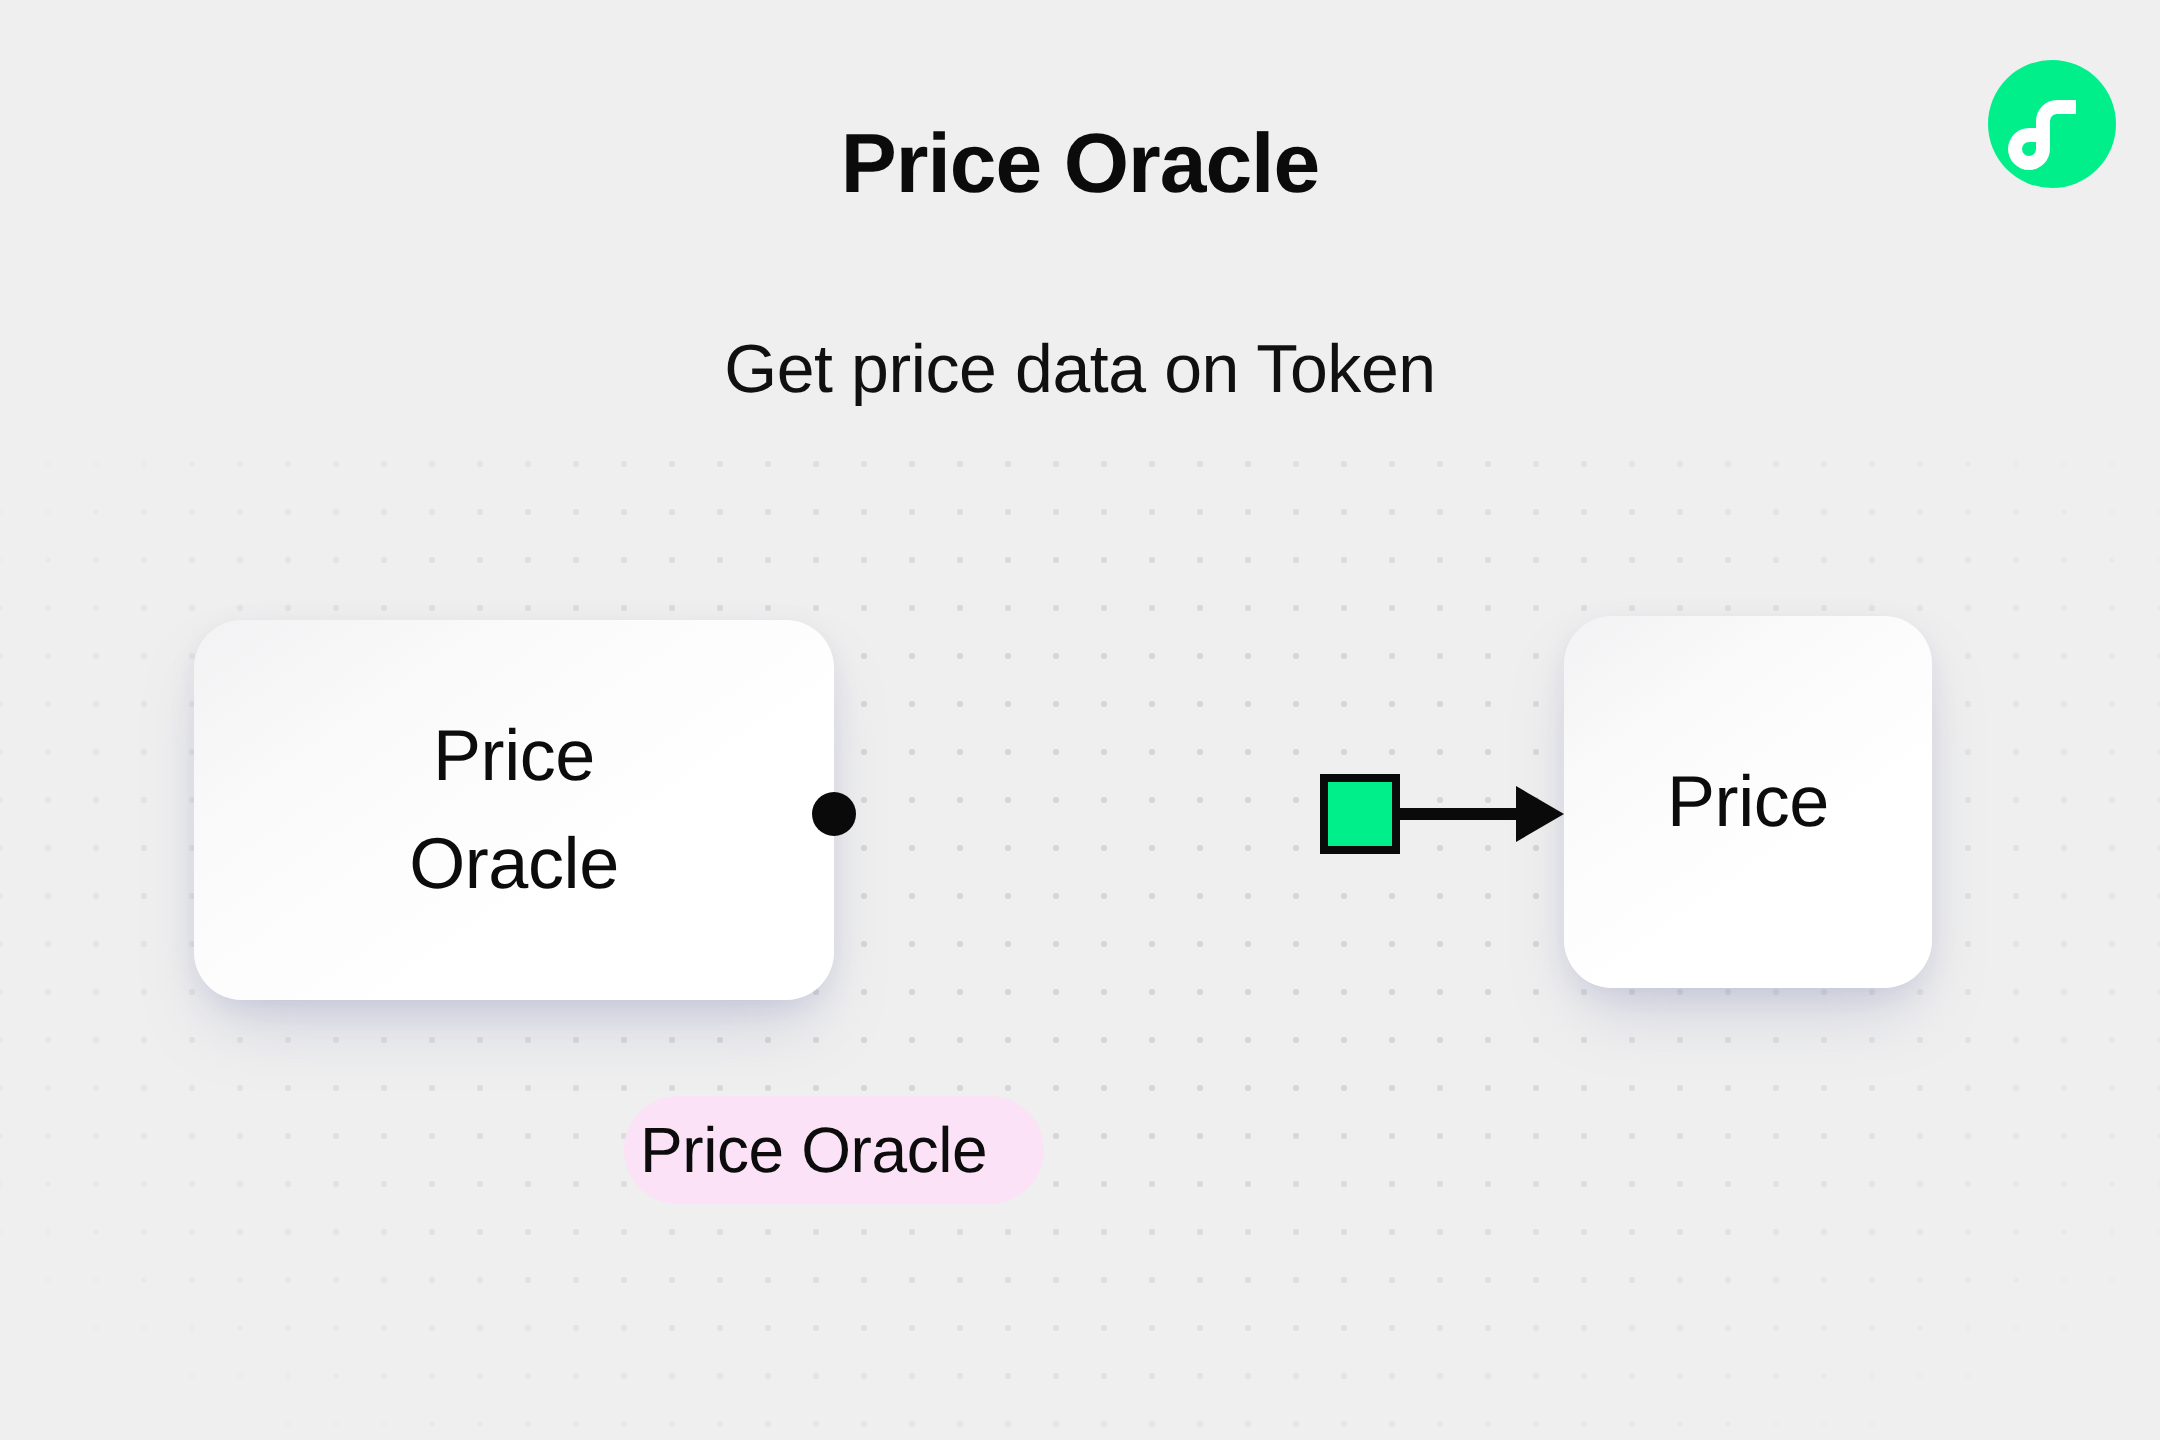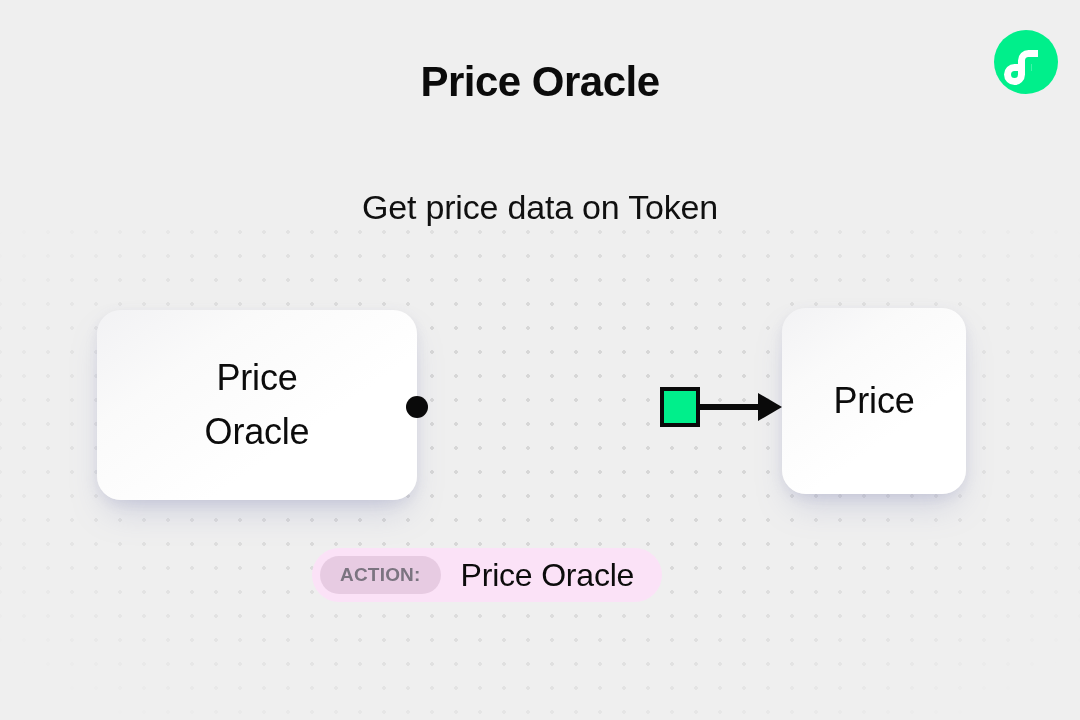--- a/index.html
+++ b/index.html
@@ -43,21 +43,21 @@
     text-align: center;
     font-size: 42px;
     font-weight: bold;
     letter-spacing: -0.5px;
     color: #0b0b0b;
     line-height: 1;
   }
   .subtitle {
     position: absolute;
     left: 0;
-    top: 190px;
+    top: 168px;
     width: 1080px;
     text-align: center;
     font-size: 34px;
     font-weight: 400;
     letter-spacing: -0.2px;
     color: #101010;
     line-height: 1;
   }
 
   
@@ -196,15 +196,14 @@
   </defs>
   <line x1="417" y1="407" x2="664" y2="407" stroke="url(#edgeGrad)" stroke-width="6"></line>
   <line x1="696" y1="407" x2="762" y2="407" stroke="#0a0a0a" stroke-width="6"></line>
   <circle cx="417" cy="407" r="11" fill="#0a0a0a"></circle>
   <polygon points="758,393 782,407 758,421" fill="#0a0a0a"></polygon>
 </svg>
 
 <div class="edge-chip"></div>
 
 <div class="action-pill">
-  <div class="action-badge">ACTION:</div>
   <div class="action-value">Price Oracle</div>
 </div>
 
 </body></html>

